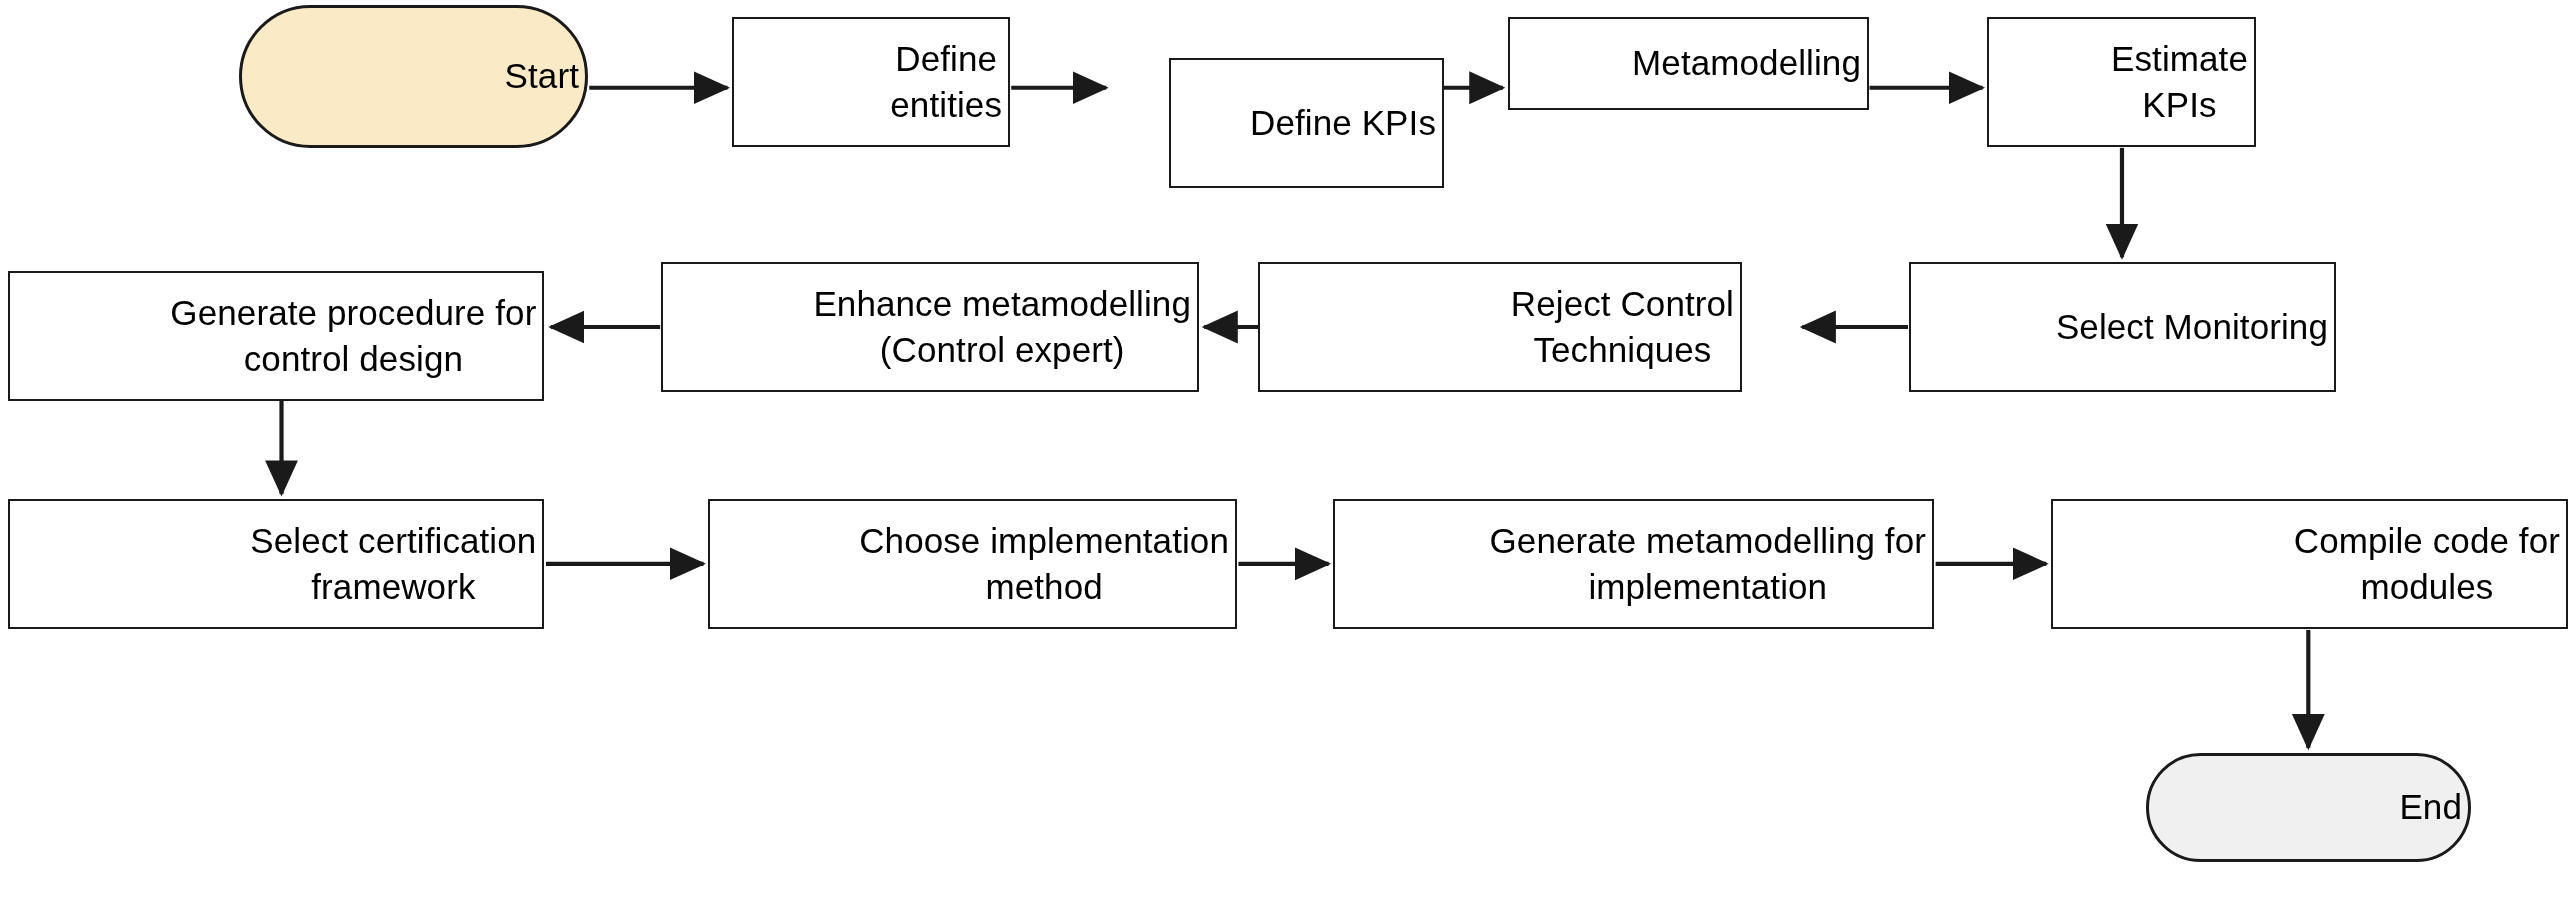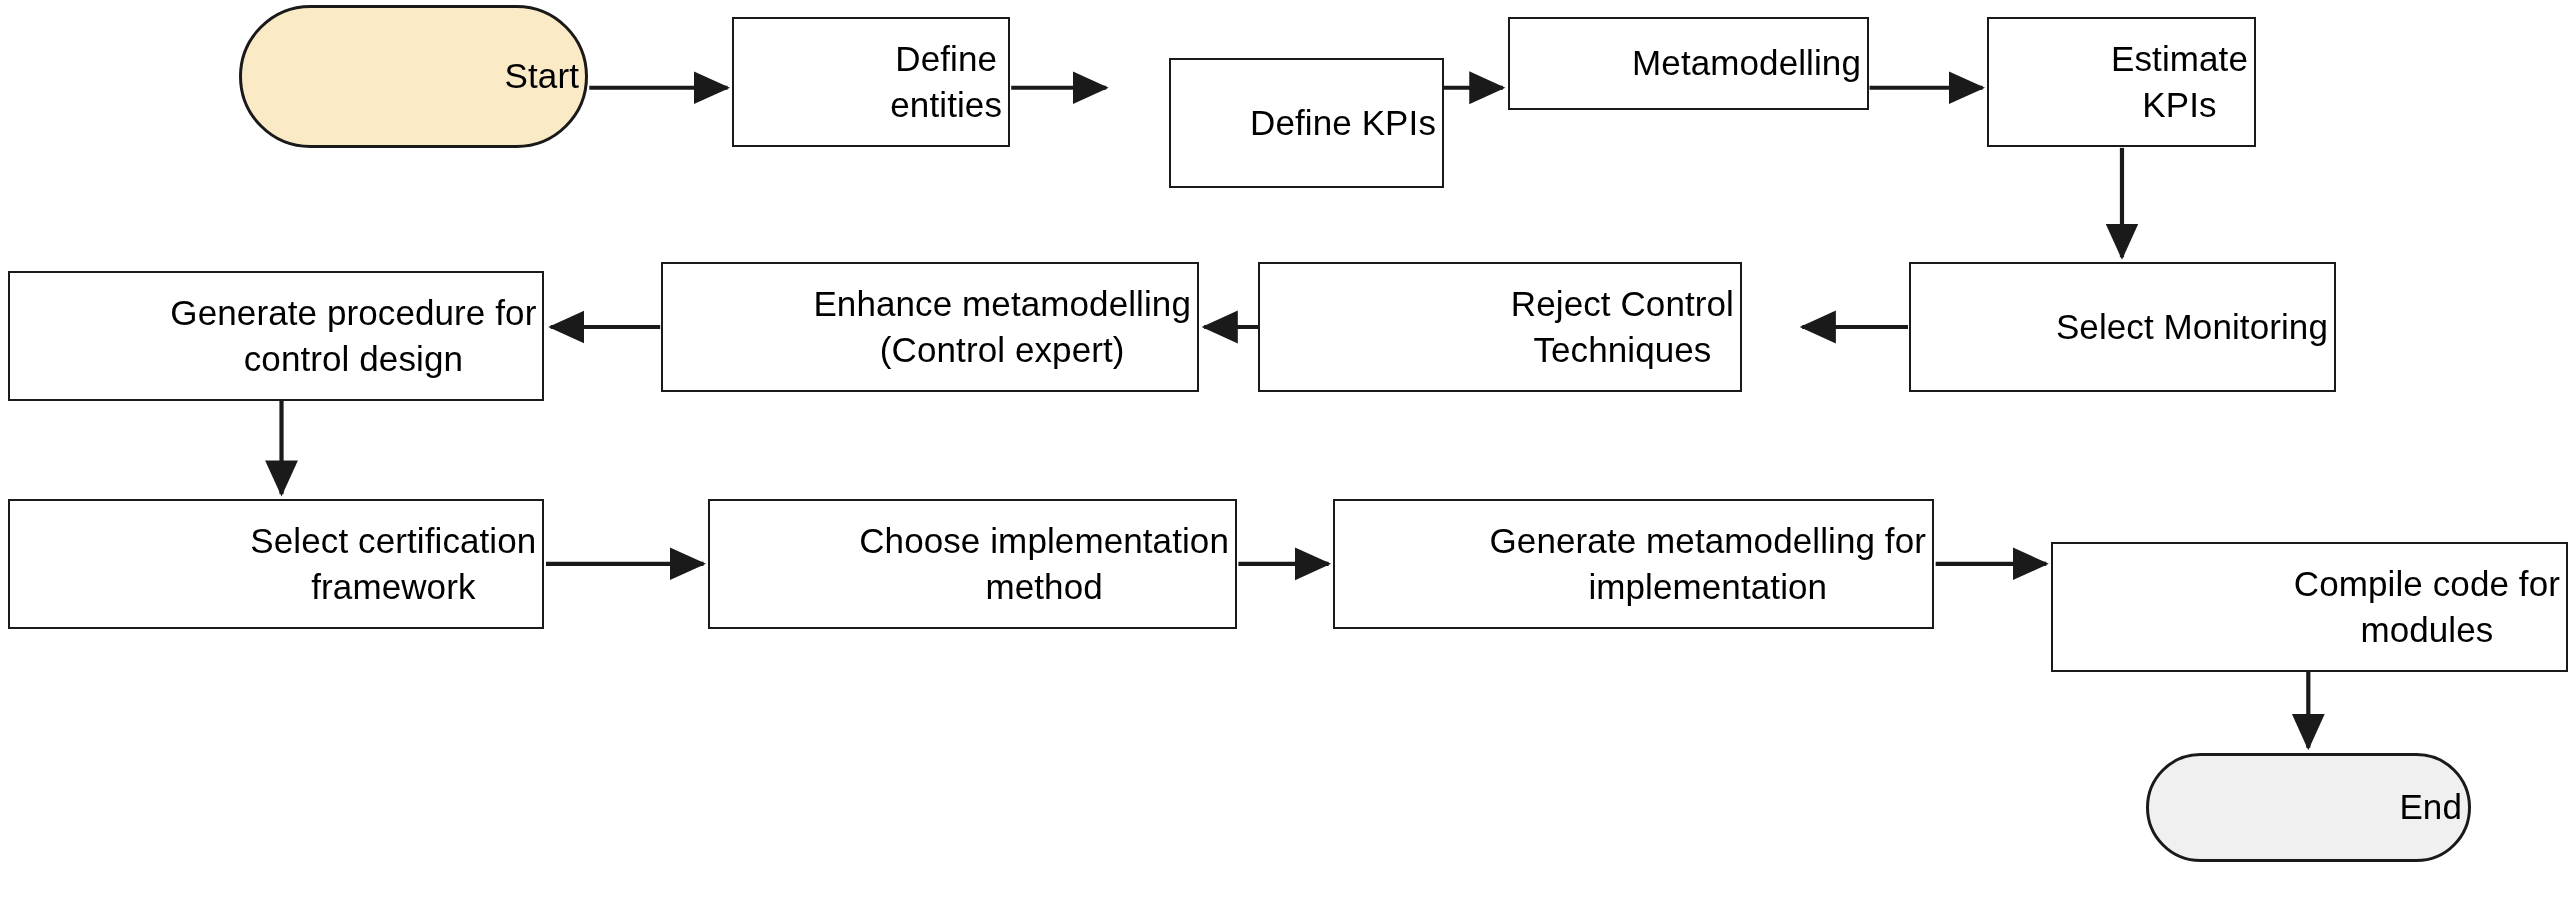--- a/index.html
+++ b/index.html
@@ -89,18 +89,18 @@
       <div class="node process" style="left: 661px; top: 262px; width: 538px; height: 130px;"><span>Enhance metamodelling
 (Control expert)</span></div>
       <div class="node process" style="left: 8.4px; top: 262px; width: 536px; height: 130px; margin-top: 9px;"><span>Generate procedure for
 control design</span></div>
       <div class="node process" style="left: 8.4px; top: 499px; width: 536px; height: 130px;"><span>Select certification
 framework</span></div>
       <div class="node process" style="left: 708px; top: 499px; width: 529px; height: 130px;"><span>Choose implementation
 method</span></div>
       <div class="node process" style="left: 1333px; top: 499px; width: 601px; height: 130px;"><span>Generate metamodelling for
 implementation</span></div>
-      <div class="node process" style="left: 2051px; top: 499px; width: 517px; height: 130px; margin-top: 43px;"><span>Compile code for
+      <div class="node process" style="left: 2051px; top: 499px; width: 517px; height: 130px;"><span>Compile code for
 modules</span></div>
       <div class="node terminator end" style="left: 2146px; top: 753px; width: 325px; height: 109px;"><span>End</span></div>
     </div>
 </div>
 
 
 </body></html>

